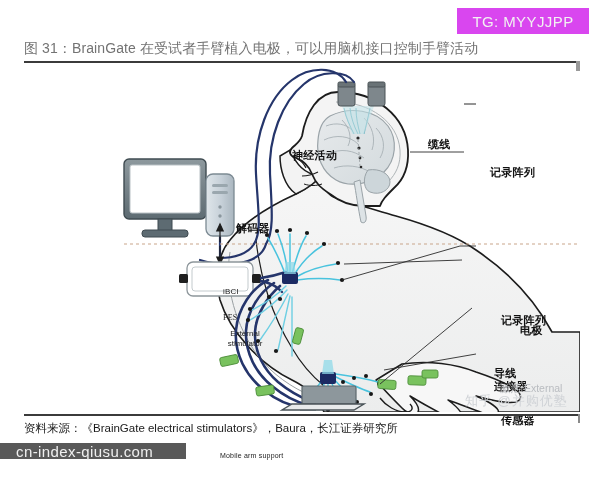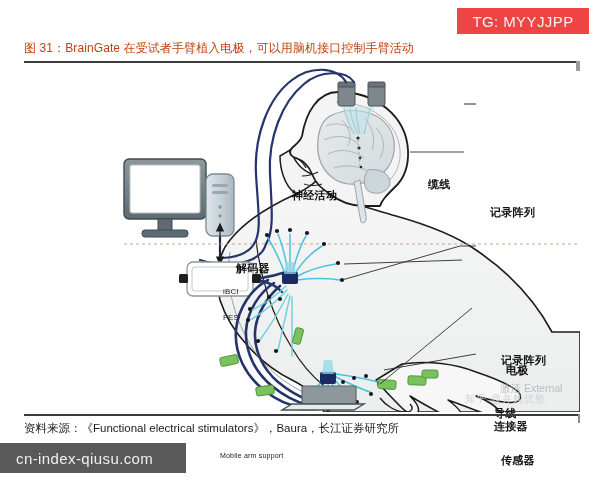--- a/index.html
+++ b/index.html
@@ -6,80 +6,80 @@
   body{
     width:600px;height:480px;background:#ffffff;overflow:hidden;position:relative;
     font-family:"Liberation Sans","DejaVu Sans",sans-serif;
     -webkit-font-smoothing:antialiased;
   }
   #page{position:relative;width:600px;height:480px;background:#fff;}
 
   
   .tg-badge{
     position:absolute;left:457px;top:8px;width:132px;height:26px;
-    background:#ef4444;color:#f2f2f2;font-size:15px;letter-spacing:.4px;
+    background:#d946ef;color:#f2f2f2;font-size:15px;letter-spacing:.4px;
     display:flex;align-items:center;justify-content:center;
   }
 
   
   .caption{
     position:absolute;left:24px;top:40px;width:500px;
-    font-size:12px;color:#c2410c;white-space:nowrap;letter-spacing:.1px;
+    font-size:14px;color:#737373;white-space:nowrap;letter-spacing:.1px;
   }
   .caption-rule{
     position:absolute;left:24px;top:61px;width:556px;height:2px;background:#3b3b3b;
   }
   .caption-rule-tail{
     position:absolute;left:576px;top:61px;width:4px;height:10px;background:#9a9a9a;
   }
 
   
   .footer-rule{position:absolute;left:24px;top:414px;width:556px;height:1.5px;background:#3b3b3b;}
   .footer-rule-tick{position:absolute;left:578px;top:414px;width:2px;height:9px;background:#8a8a8a;}
   .source{
     position:absolute;left:24px;top:421px;font-size:11.5px;color:#1a1a1a;white-space:nowrap;
   }
   .url-badge{
-    position:absolute;left:0px;top:443px;width:186px;height:30px;background:#595959;
+    position:absolute;left:0px;top:443px;width:186px;height:16px;background:#595959;
     color:#f0f0f0;font-size:15px;display:flex;align-items:center;padding-left:16px;
     box-sizing:border-box;letter-spacing:.4px;
   }
 
   
   .wm-win{
     position:absolute;left:500px;top:382px;font-size:10.5px;color:#b9bcc0;white-space:nowrap;
   }
   .wm-zhihu{
-    position:absolute;left:465px;top:392px;font-size:10px;color:#cfd2d6;white-space:nowrap;
+    position:absolute;left:465px;top:392px;font-size:13px;color:#cfd2d6;white-space:nowrap;
     letter-spacing:1px;
   }
 
   
   .figure{position:absolute;left:24px;top:64px;width:556px;height:348px;}
   .figure svg{display:block;}
 
   
   .lbl{
     position:absolute;font-size:11px;color:#111;font-weight:bold;white-space:nowrap;
-    line-height:13px;letter-spacing:.3px;margin-top:40px;
+    line-height:13px;letter-spacing:.3px;
   }
   .lbl-jiema{left:212px;top:158px;}
   .lbl-shenjing{left:268px;top:85px;}
   .lbl-lanxian{left:404px;top:74px;}
   .lbl-jilu{left:466px;top:102px;text-align:right;}
   .lbl-zhiru{left:477px;top:250px;}
-  .lbl-dianji{left:482px;top:260px;}
+  .lbl-dianji{left:496px;top:260px;}
   .lbl-daoxian{left:470px;top:303px;text-align:left;}
   .lbl-chuan{left:477px;top:350px;}
 
   .lbl-en{
     position:absolute;font-size:8px;color:#222;white-space:nowrap;letter-spacing:.2px;
   }
   .lbl-ibci{left:199px;top:223px;text-align:center;}
-  .lbl-fes{left:199px;top:249px;}
+  .lbl-fes{left:199px;top:249px;font-family:Liberation Serif, serif;}
   .lbl-mas{left:196px;top:388px;font-size:7px;}
   .lbl-extstim{
     position:absolute;left:191px;top:265px;width:60px;text-align:center;
     font-size:8px;color:#222;line-height:10px;
   }
 </style>
 </head>
 <body>
 
 <div id="page">
@@ -363,24 +363,28 @@
     <div class="lbl lbl-dianji">电极</div>
     <div class="lbl lbl-daoxian">
       <span>导线</span><br>
       <span>连接器</span>
     </div>
     <div class="lbl lbl-chuan">传感器</div>
 
     <div class="lbl-en lbl-ibci">iBCI</div>
     <div class="lbl-en lbl-fes">FES</div>
     <div class="lbl-en lbl-mas">Mobile arm support</div>
+    <div class="lbl-extstim">
+      <span>External</span><br>
+      <span>stimulator</span>
+    </div>
   </div>
 
   <div class="wm-win">激活 External</div>
   <div class="wm-zhihu">知乎 @并购优塾</div>
 
   <div class="footer-rule"></div>
   <div class="footer-rule-tick"></div>
-  <div class="source">资料来源：《Functional electrical stimulators》，Baura，长江证券研究所</div>
+  <div class="source">资料来源：《BrainGate electrical stimulators》，Baura，长江证券研究所</div>
 
   <div class="url-badge">cn-index-qiusu.com</div>
 
 </div>
 
 </body></html>

